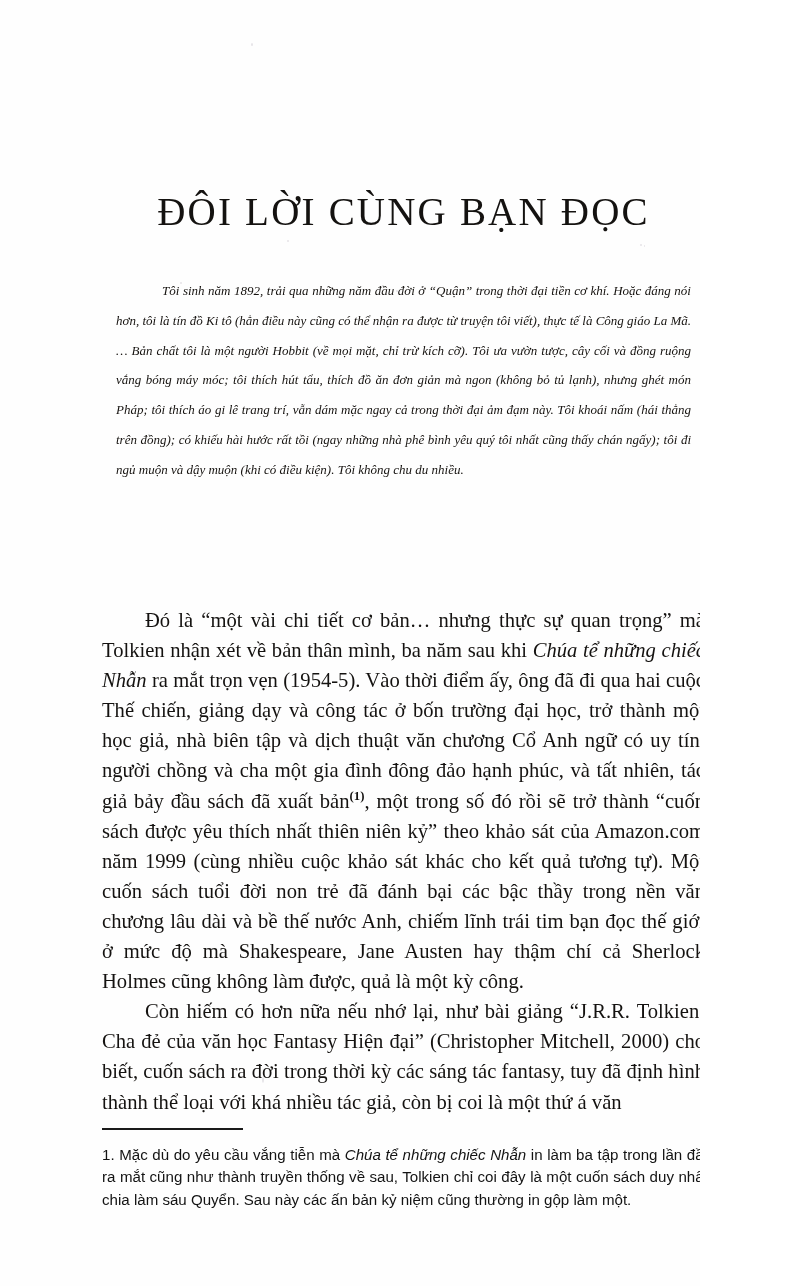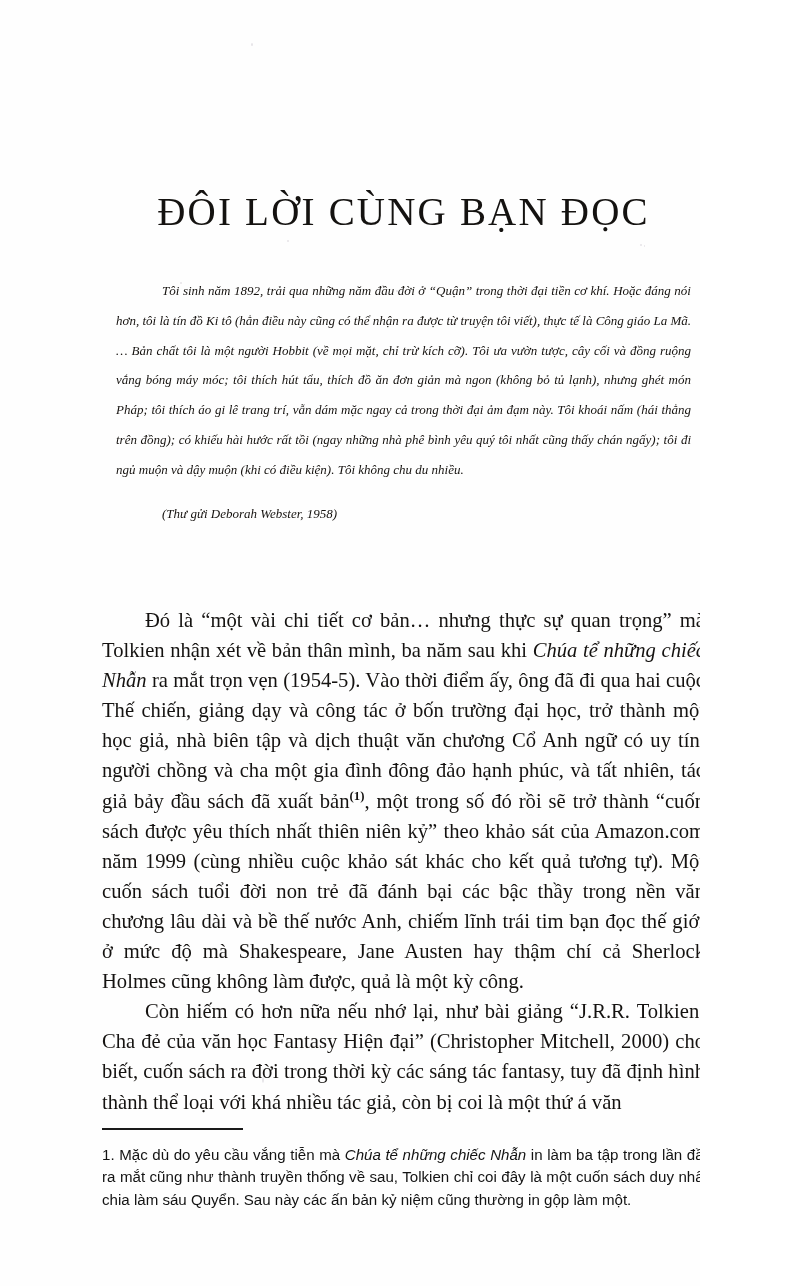--- a/index.html
+++ b/index.html
@@ -159,21 +159,20 @@
   <div class="speck" style="left:396px; top:290px; width:2px; height:2px;"></div>
   <div class="speck" style="left:644px; top:245px; width:1px; height:2px;"></div>
   <div class="speck" style="left:262px; top:1077px; width:2px; height:6px;"></div>
 
   <div class="content">
 
     <h1 class="chapter-title">ĐÔI LỜI CÙNG BẠN ĐỌC</h1>
 
     <section class="epigraph">
       <p>Tôi sinh năm 1892, trải qua những năm đầu đời ở “Quận” trong thời đại tiền cơ khí. Hoặc đáng nói hơn, tôi là tín đồ Ki tô (hẳn điều này cũng có thể nhận ra được từ truyện tôi viết), thực tế là Công giáo La Mã. … Bản chất tôi là một người Hobbit (về mọi mặt, chỉ trừ kích cỡ). Tôi ưa vườn tược, cây cối và đồng ruộng vắng bóng máy móc; tôi thích hút tẩu, thích đồ ăn đơn giản mà ngon (không bỏ tủ lạnh), nhưng ghét món Pháp; tôi thích áo gi lê trang trí, vẫn dám mặc ngay cả trong thời đại ảm đạm này. Tôi khoái nấm (hái thẳng trên đồng); có khiếu hài hước rất tồi (ngay những nhà phê bình yêu quý tôi nhất cũng thấy chán ngấy); tôi đi ngủ muộn và dậy muộn (khi có điều kiện). Tôi không chu du nhiều.</p>
-      <p class="epigraph-source">(Thư gửi Deborah Webster, 1958)</p>
     </section>
 
     <section class="body-text">
       <p><span>Đó là “một vài chi tiết cơ bản… nhưng thực sự quan trọng” mà Tolkien nhận xét về bản thân mình, ba năm sau khi </span><span class="title-italic">Chúa tể những chiếc Nhẫn</span><span> ra mắt trọn vẹn (1954-5). Vào thời điểm ấy, ông đã đi qua hai cuộc Thế chiến, giảng dạy và công tác ở bốn trường đại học, trở thành một học giả, nhà biên tập và dịch thuật văn chương Cổ Anh ngữ có uy tín, người chồng và cha một gia đình đông đảo hạnh phúc, và tất nhiên, tác giả bảy đầu sách đã xuất bản</span><sup class="fn-marker">(1)</sup><span>, một trong số đó rồi sẽ trở thành “cuốn sách được yêu thích nhất thiên niên kỷ” theo khảo sát của Amazon.com năm 1999 (cùng nhiều cuộc khảo sát khác cho kết quả tương tự). Một cuốn sách tuổi đời non trẻ đã đánh bại các bậc thầy trong nền văn chương lâu dài và bề thế nước Anh, chiếm lĩnh trái tim bạn đọc thế giới ở mức độ mà Shakespeare, Jane Austen hay thậm chí cả Sherlock Holmes cũng không làm được, quả là một kỳ công.</span></p>
 
       <p>Còn hiếm có hơn nữa nếu nhớ lại, như bài giảng “J.R.R. Tolkien: Cha đẻ của văn học Fantasy Hiện đại” (Christopher Mitchell, 2000) cho biết, cuốn sách ra đời trong thời kỳ các sáng tác fantasy, tuy đã định hình thành thể loại với khá nhiều tác giả, còn bị coi là một thứ á văn</p>
     </section>
 
   </div>
 

